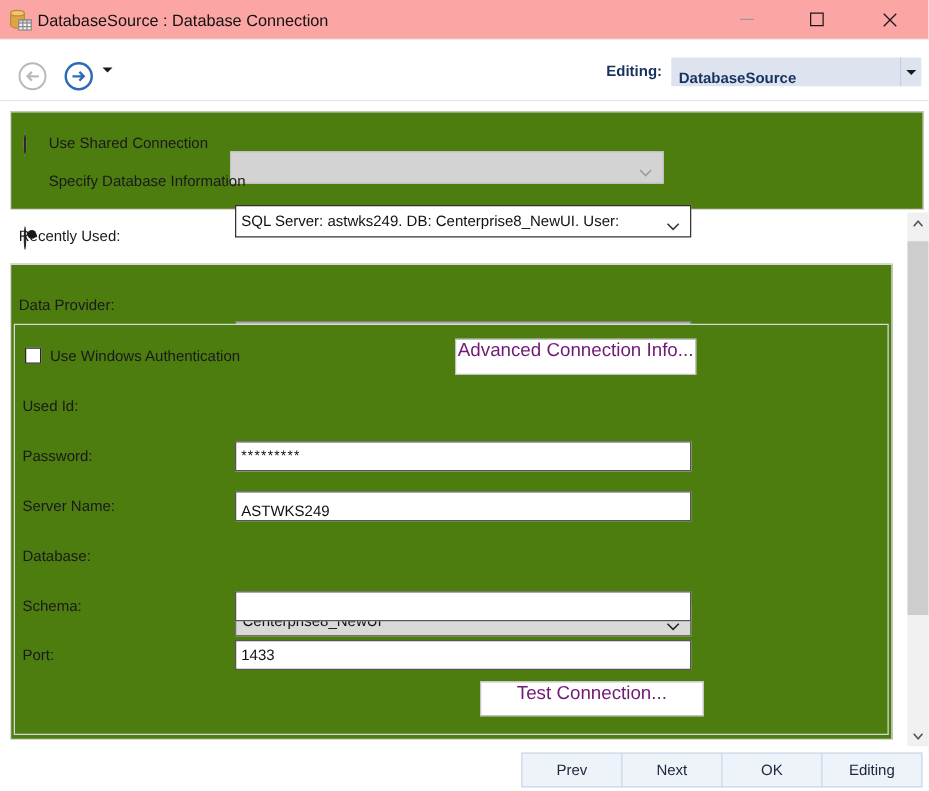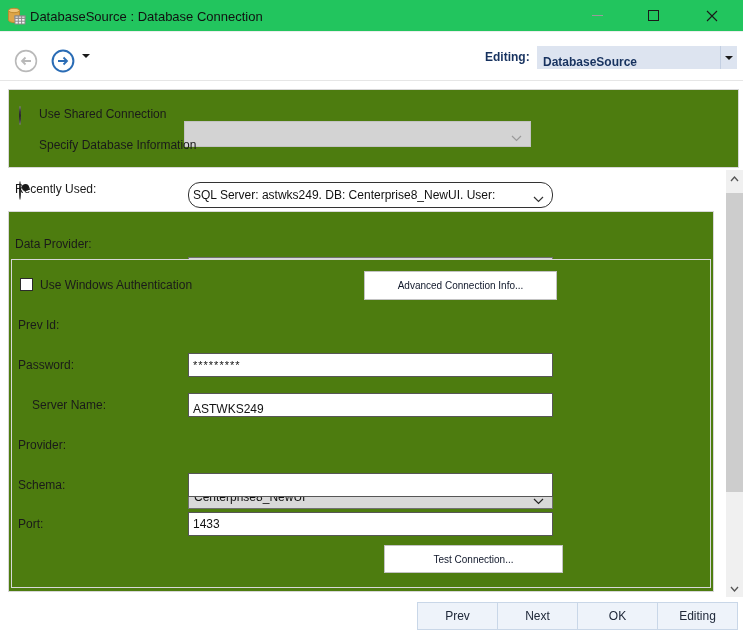--- a/index.html
+++ b/index.html
@@ -3,21 +3,21 @@
 <meta charset="utf-8">
 <style>
   * { box-sizing: border-box; margin: 0; padding: 0; }
   html,body { background:#fff; }
   body { font-family: "Liberation Sans", sans-serif; }
   .window { position:relative; width:743px; height:633px; background:#fff; overflow:hidden; }
   .abs { position:absolute; }
   .label { font-size:12px; color:#1a1a1a; white-space:nowrap; }
 
   
-  .titlebar { left:0; top:0; width:743px; height:32px; background:#22c55e; border-bottom:1px solid #ededed; }
+  .titlebar { left:0; top:0; width:743px; height:32px; background:#fca5a5; border-bottom:1px solid #ededed; }
   .title-text { left:30px; top:9px; font-size:13px; color:#111; }
   .winbtn { width:46px; height:31px; top:0; display:flex; align-items:center; justify-content:center; }
   .min-glyph { width:11px; height:1px; background:#9a9a9a; }
   .max-glyph { width:11px; height:11px; border:1px solid #1a1a1a; }
 
   
   .toolbar { left:0; top:32px; width:743px; height:49px; background:#fff; border-bottom:1px solid #e6e6e6; }
   .navbtn { top:16px; width:25px; height:25px; display:flex; align-items:center; justify-content:center; }
   .caret-down { width:0; height:0; border-left:4px solid transparent; border-right:4px solid transparent; border-top:4px solid #1a1a1a; }
   .editing-label { font-size:12px; font-weight:700; color:#17325f; }
@@ -34,21 +34,21 @@
   .checkbox { width:13px; height:13px; border:1px solid #2b2b2b; background:#fff; }
 
   
   .tfield { background:#fff; border:1px solid #565656; font-size:12px; color:#111; display:flex; align-items:center; padding-left:4px; overflow:hidden; white-space:nowrap; }
   .combo { border:1px solid #707070; background:#d9d9d9; font-size:12px; color:#111; display:flex; align-items:center; padding-left:5px; padding-right:24px; overflow:hidden; white-space:nowrap; position:relative; }
   .combo .chev, .tcombo .chev { position:absolute; right:8px; top:50%; margin-top:-3px; }
   .combo.disabled { background:#d3d3d3; border:1px solid #c3c3c3; }
   .tcombo { border:1px solid #333; background:#fff; font-size:12px; color:#111; display:flex; align-items:center; padding-left:4px; padding-right:22px; overflow:hidden; white-space:nowrap; position:relative; }
 
   
-  .btn { background:#fff; border:1px solid #c3c3c3; font-size:10px; color:#0f172a; display:flex; align-items:center; justify-content:center; }
+  .btn { background:#fff; border:1px solid #c3c3c3; font-size:15px; color:#701a75; display:flex; justify-content:center; }
   .footer-btn { width:81px; height:28px; background:#eef3fa; border:1px solid #c9d7e8; font-size:12px; color:#20293a; display:flex; align-items:center; justify-content:center; margin-left:-1px; }
 
   
   .scrollbar { left:726px; top:170px; width:17px; height:427px; background:#f0f0f0; }
   .sb-btn { position:absolute; left:0; width:17px; height:17px; display:flex; align-items:center; justify-content:center; }
   .sb-thumb { position:absolute; left:0; top:23px; width:17px; height:299px; background:#cdcdcd; }
 </style>
 </head>
 <body>
 
@@ -114,21 +114,21 @@
         <svg width="11" height="7" viewBox="0 0 11 7">
             <path d="M1 1 L5.5 5.5 L10 1" fill="none" stroke="#9a9a9a" stroke-width="1.2"></path>
           </svg>
       </span>
     </div>
     <span class="abs radio checked" style="left:10px; top:48px;"></span>
     <span class="abs label" style="left:30px; top:48px;">Specify Database Information</span>
   </div>
 
   <span class="abs label" style="left:15px; top:182px;">Recently Used:</span>
-  <div class="abs tcombo" style="left:188px; top:182px; width:365px; height:26px;border-radius:12px;">
+  <div class="abs tcombo" style="left:188px; top:164px; width:365px; height:26px;">
     <span>SQL Server:  astwks249. DB: Centerprise8_NewUI. User:</span>
     <span class="chev">
       <svg width="11" height="7" viewBox="0 0 11 7">
           <path d="M1 1 L5.5 5.5 L10 1" fill="none" stroke="#333" stroke-width="1.2"></path>
         </svg>
     </span>
   </div>
 
   <div class="abs groupbox" style="left:8px; top:211px; width:706px; height:381px;"></div>
 
@@ -143,36 +143,36 @@
   </div>
 
   <div class="abs groupbox" style="left:11px; top:259px; width:700px; height:329px;"></div>
 
   <span class="abs checkbox" style="left:20px; top:278px;"></span>
   <span class="abs label" style="left:40px; top:278px;">Use Windows Authentication</span>
   <div class="abs btn" style="left:364px; top:271px; width:193px; height:29px;">
     <span>Advanced Connection Info...</span>
   </div>
 
-  <span class="abs label" style="left:18px; top:318px;">Prev Id:</span>
+  <span class="abs label" style="left:18px; top:318px;">Used Id:</span>
   <div class="abs tfield" style="left:188px; top:313px; width:365px; height:24px;margin-top:40px;">
     <span>sa</span>
   </div>
 
   <span class="abs label" style="left:18px; top:358px;">Password:</span>
   <div class="abs tfield" style="left:188px; top:353px; width:365px; height:24px;">
     <span style="font-size:11px; letter-spacing:1px;">*********</span>
   </div>
 
-  <span class="abs label" style="left:32px; top:398px;">Server Name:</span>
+  <span class="abs label" style="left:18px; top:398px;">Server Name:</span>
   <div class="abs tfield" style="left:188px; top:393px; width:365px; height:24px;align-items:flex-end;">
     <span>ASTWKS249</span>
   </div>
 
-  <span class="abs label" style="left:18px; top:438px;">Provider:</span>
+  <span class="abs label" style="left:18px; top:438px;">Database:</span>
   <div class="abs combo" style="left:188px; top:433px; width:365px; height:25px;">
     <span>Centerprise8_NewUI</span>
     <span class="chev">
       <svg width="11" height="7" viewBox="0 0 11 7">
           <path d="M1 1 L5.5 5.5 L10 1" fill="none" stroke="#222" stroke-width="1.2"></path>
         </svg>
     </span>
   </div>
 
   <span class="abs label" style="left:18px; top:478px;">Schema:</span>

